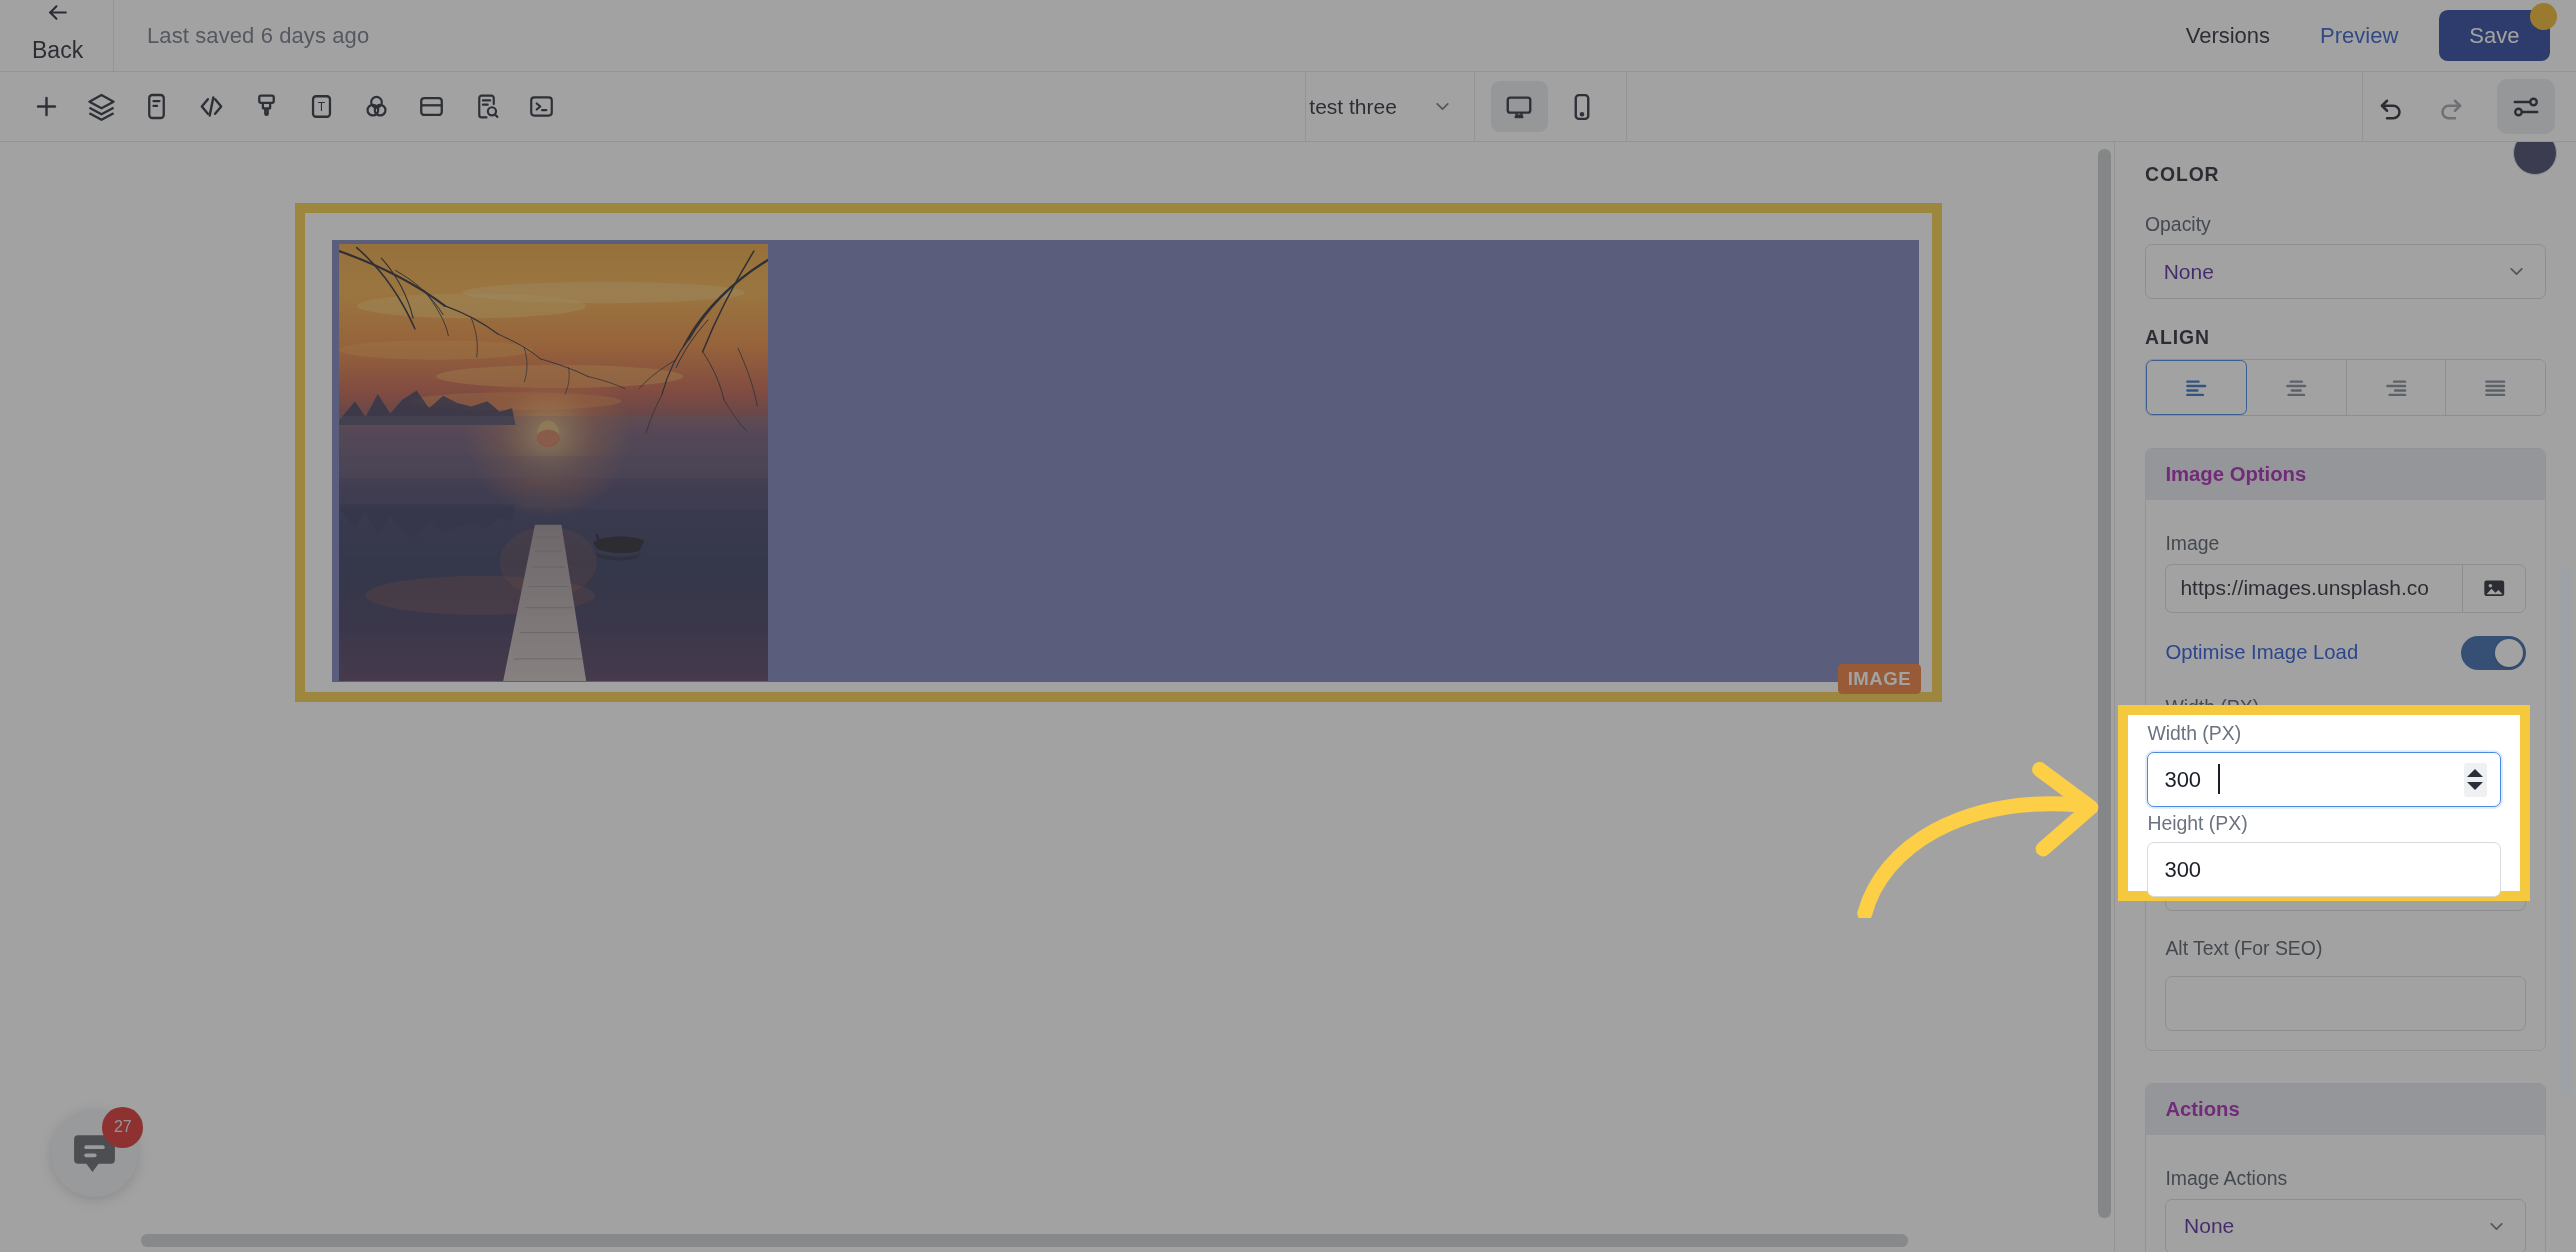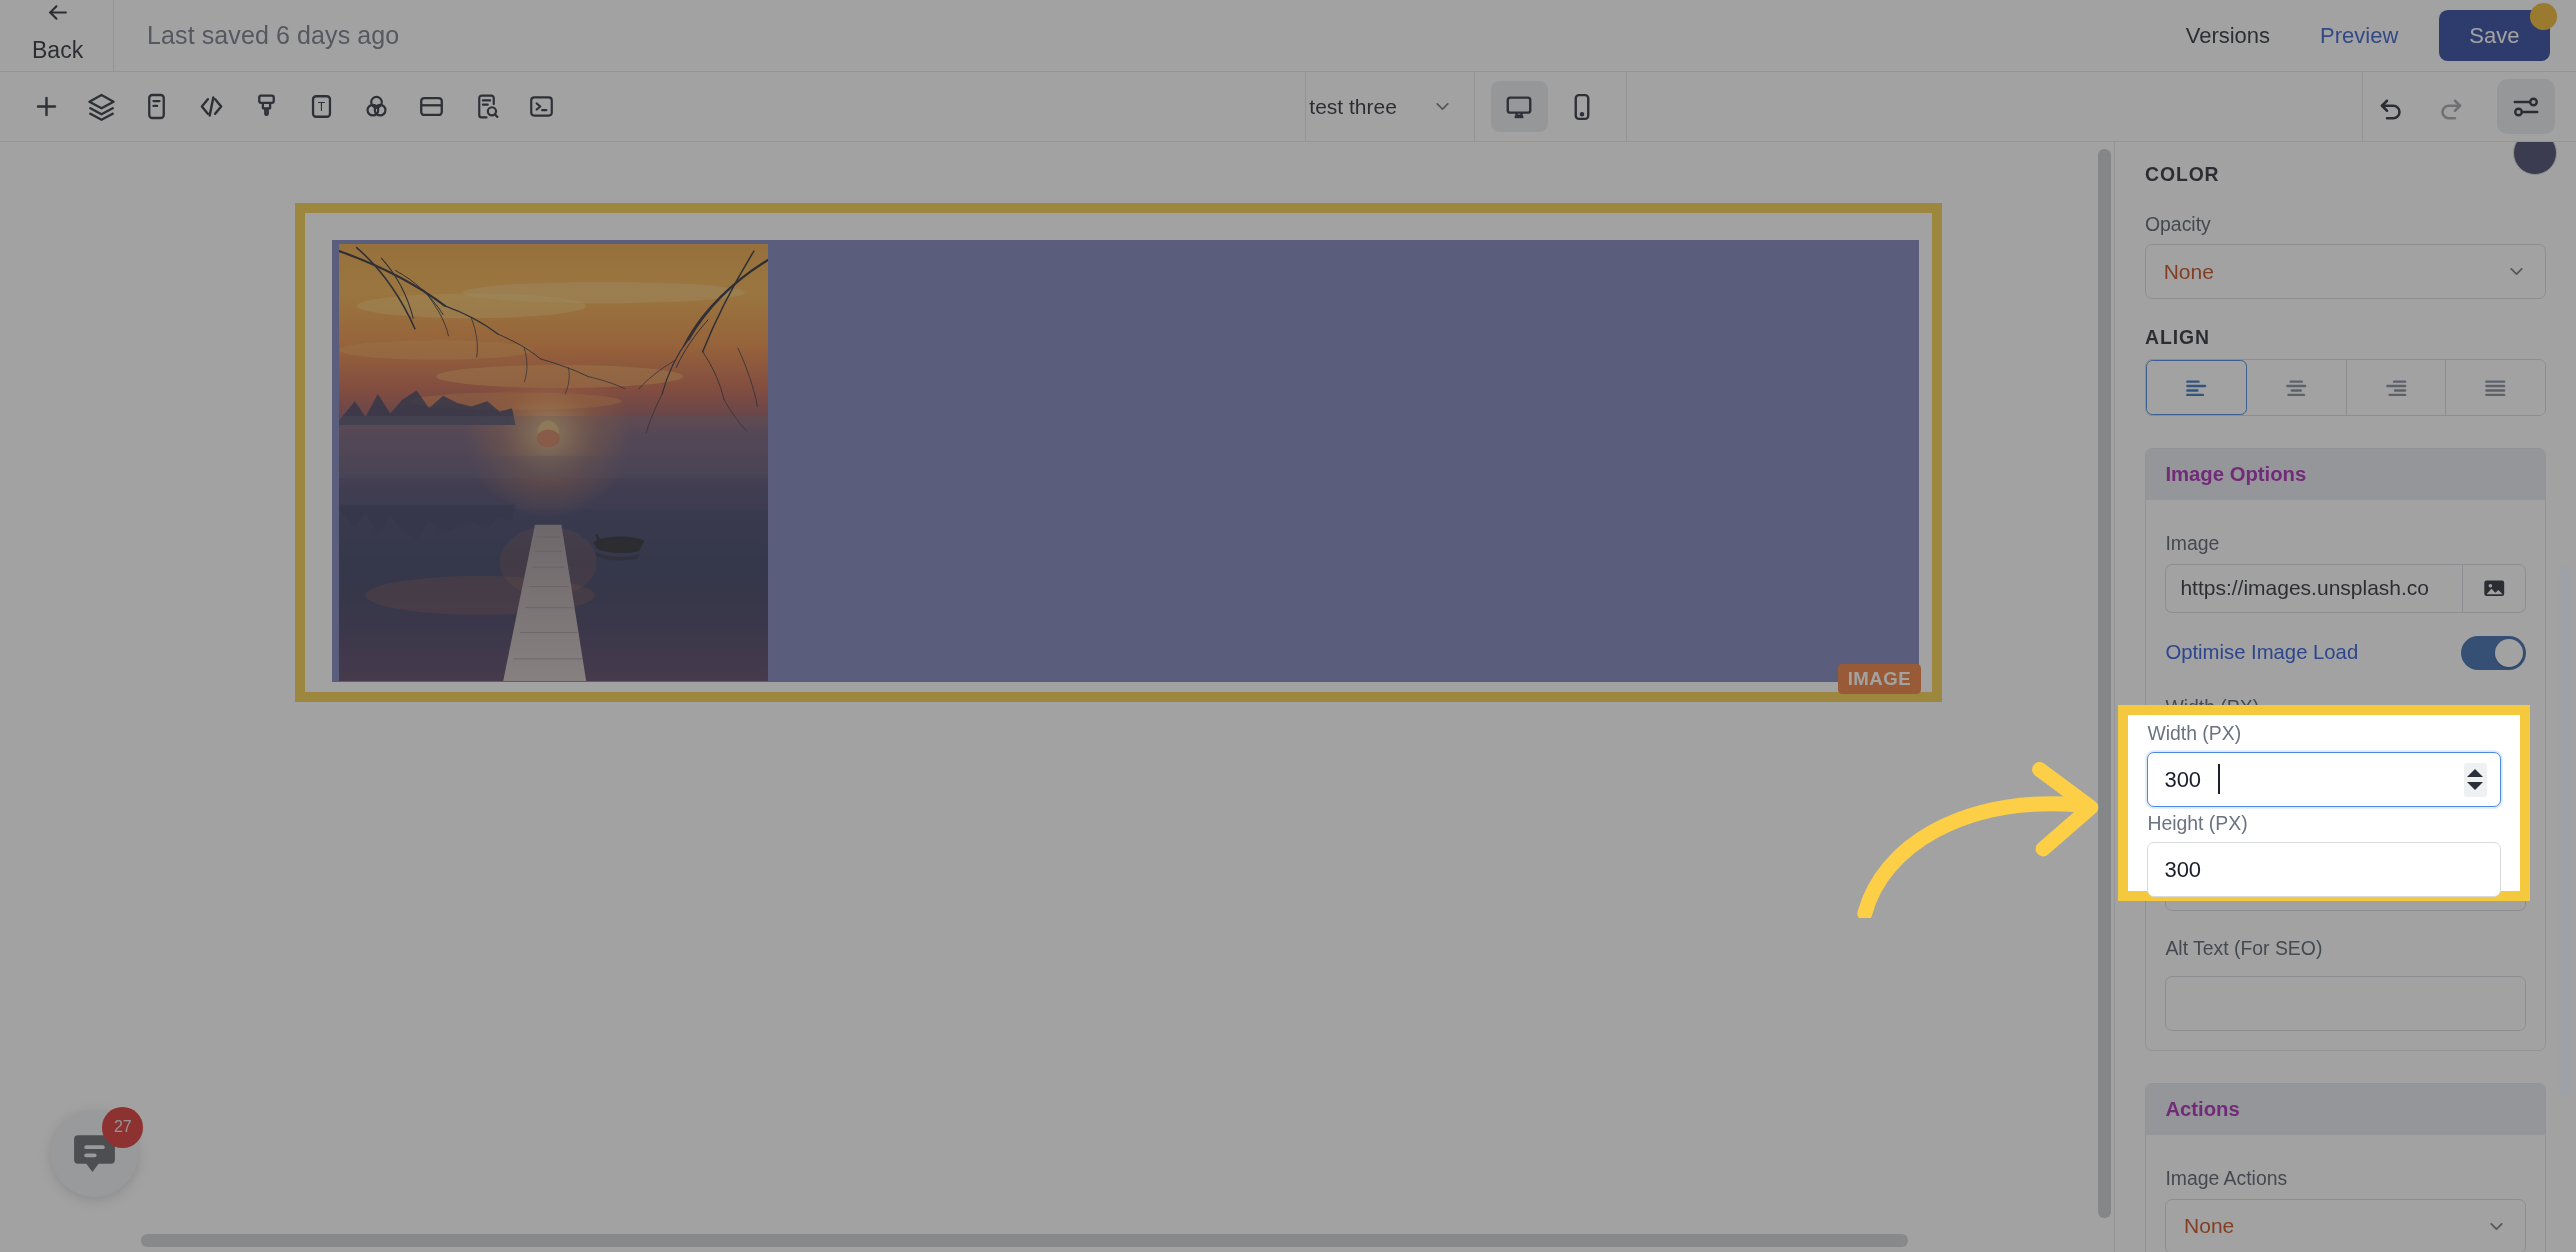--- a/index.html
+++ b/index.html
@@ -19,21 +19,21 @@
   }
   .hdr-left { display: flex; align-items: center; height: 100%; }
   .back-btn {
     display: flex; align-items: center; gap: 12.4px;
     padding: 0 30px 0 32px; height: 100%; cursor: pointer; flex-direction: column;
   }
   .back-arrow { width: 25px; height: 25px; flex: 0 0 auto; }
   .back-label { font-size: 23px; color: #1b1f2b; font-weight: 400; }
   .hdr-div { width: 0.9px; height: 72px; background: #e3e5e8; }
   .saved-text {
-    font-size: 25px; color: #6b7280; padding-left: 33px; letter-spacing: 0.1px;
+    font-size: 22px; color: #6b7280; padding-left: 33px; letter-spacing: 0.1px;
   }
   .hdr-right {
     margin-left: auto; display: flex; align-items: center;
     gap: 0; padding-right: 26.5px; height: 100%;
   }
   .hdr-link {
     font-size: 22px; color: #1b1f2b; padding: 0 25px; cursor: pointer;
   }
   .hdr-link.preview { color: #2a55c7; }
   .save-wrap { position: relative; margin-left: 16px; }
@@ -164,21 +164,21 @@
     width: 44px; height: 44px; border-radius: 50%;
     background: #3b3d63; border: 1.8px solid #d7d9de;
     cursor: pointer;
   }
   .fld-label {
     font-size: 19.4px; color: #4b5563; margin-top: 26.5px; margin-bottom: 8.8px;
   }
   .select-box {
     width: 100%; height: 55px; border: 0.9px solid #d6d9de; border-radius: 7px;
     display: flex; align-items: center; justify-content: space-between;
-    padding: 0 17.7px; font-size: 21px; color: #c2410c;
+    padding: 0 17.7px; font-size: 21px; color: #4c1d95;
     background: #ffffff; cursor: pointer;
   }
   .chev { width: 21px; height: 21px; opacity: .75; }
 
   .align-row {
     display: flex; width: 100%; height: 57px; margin-top: 10.6px;
     border: 0.9px solid #d6d9de; border-radius: 7px; overflow: hidden;
   }
   .align-btn {
     flex: 1 1 0; display: flex; align-items: center; justify-content: center;

